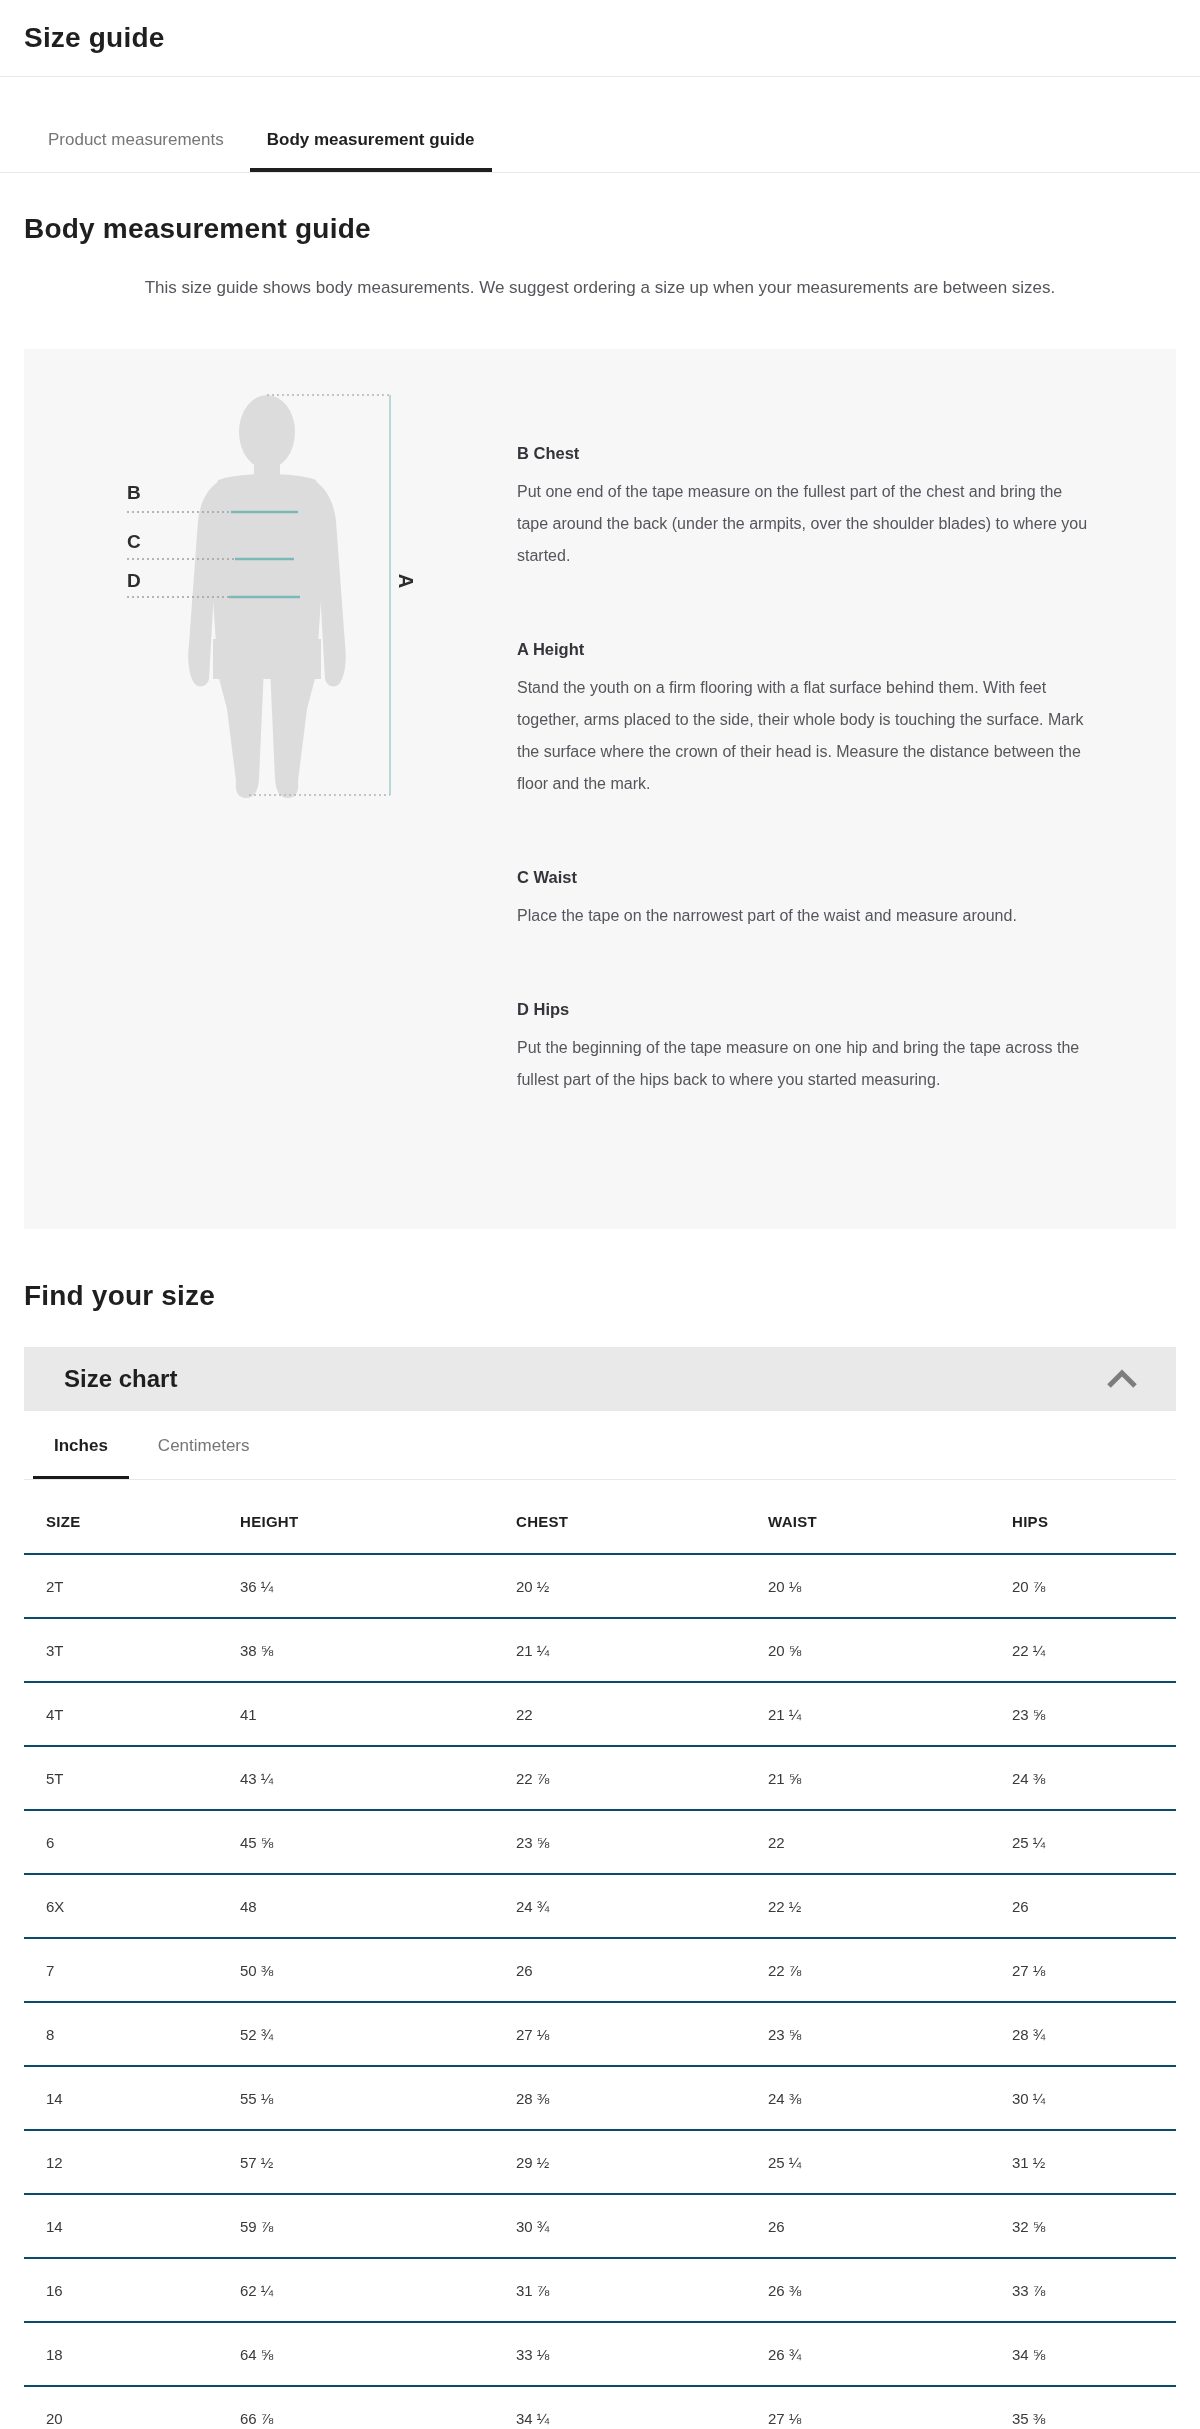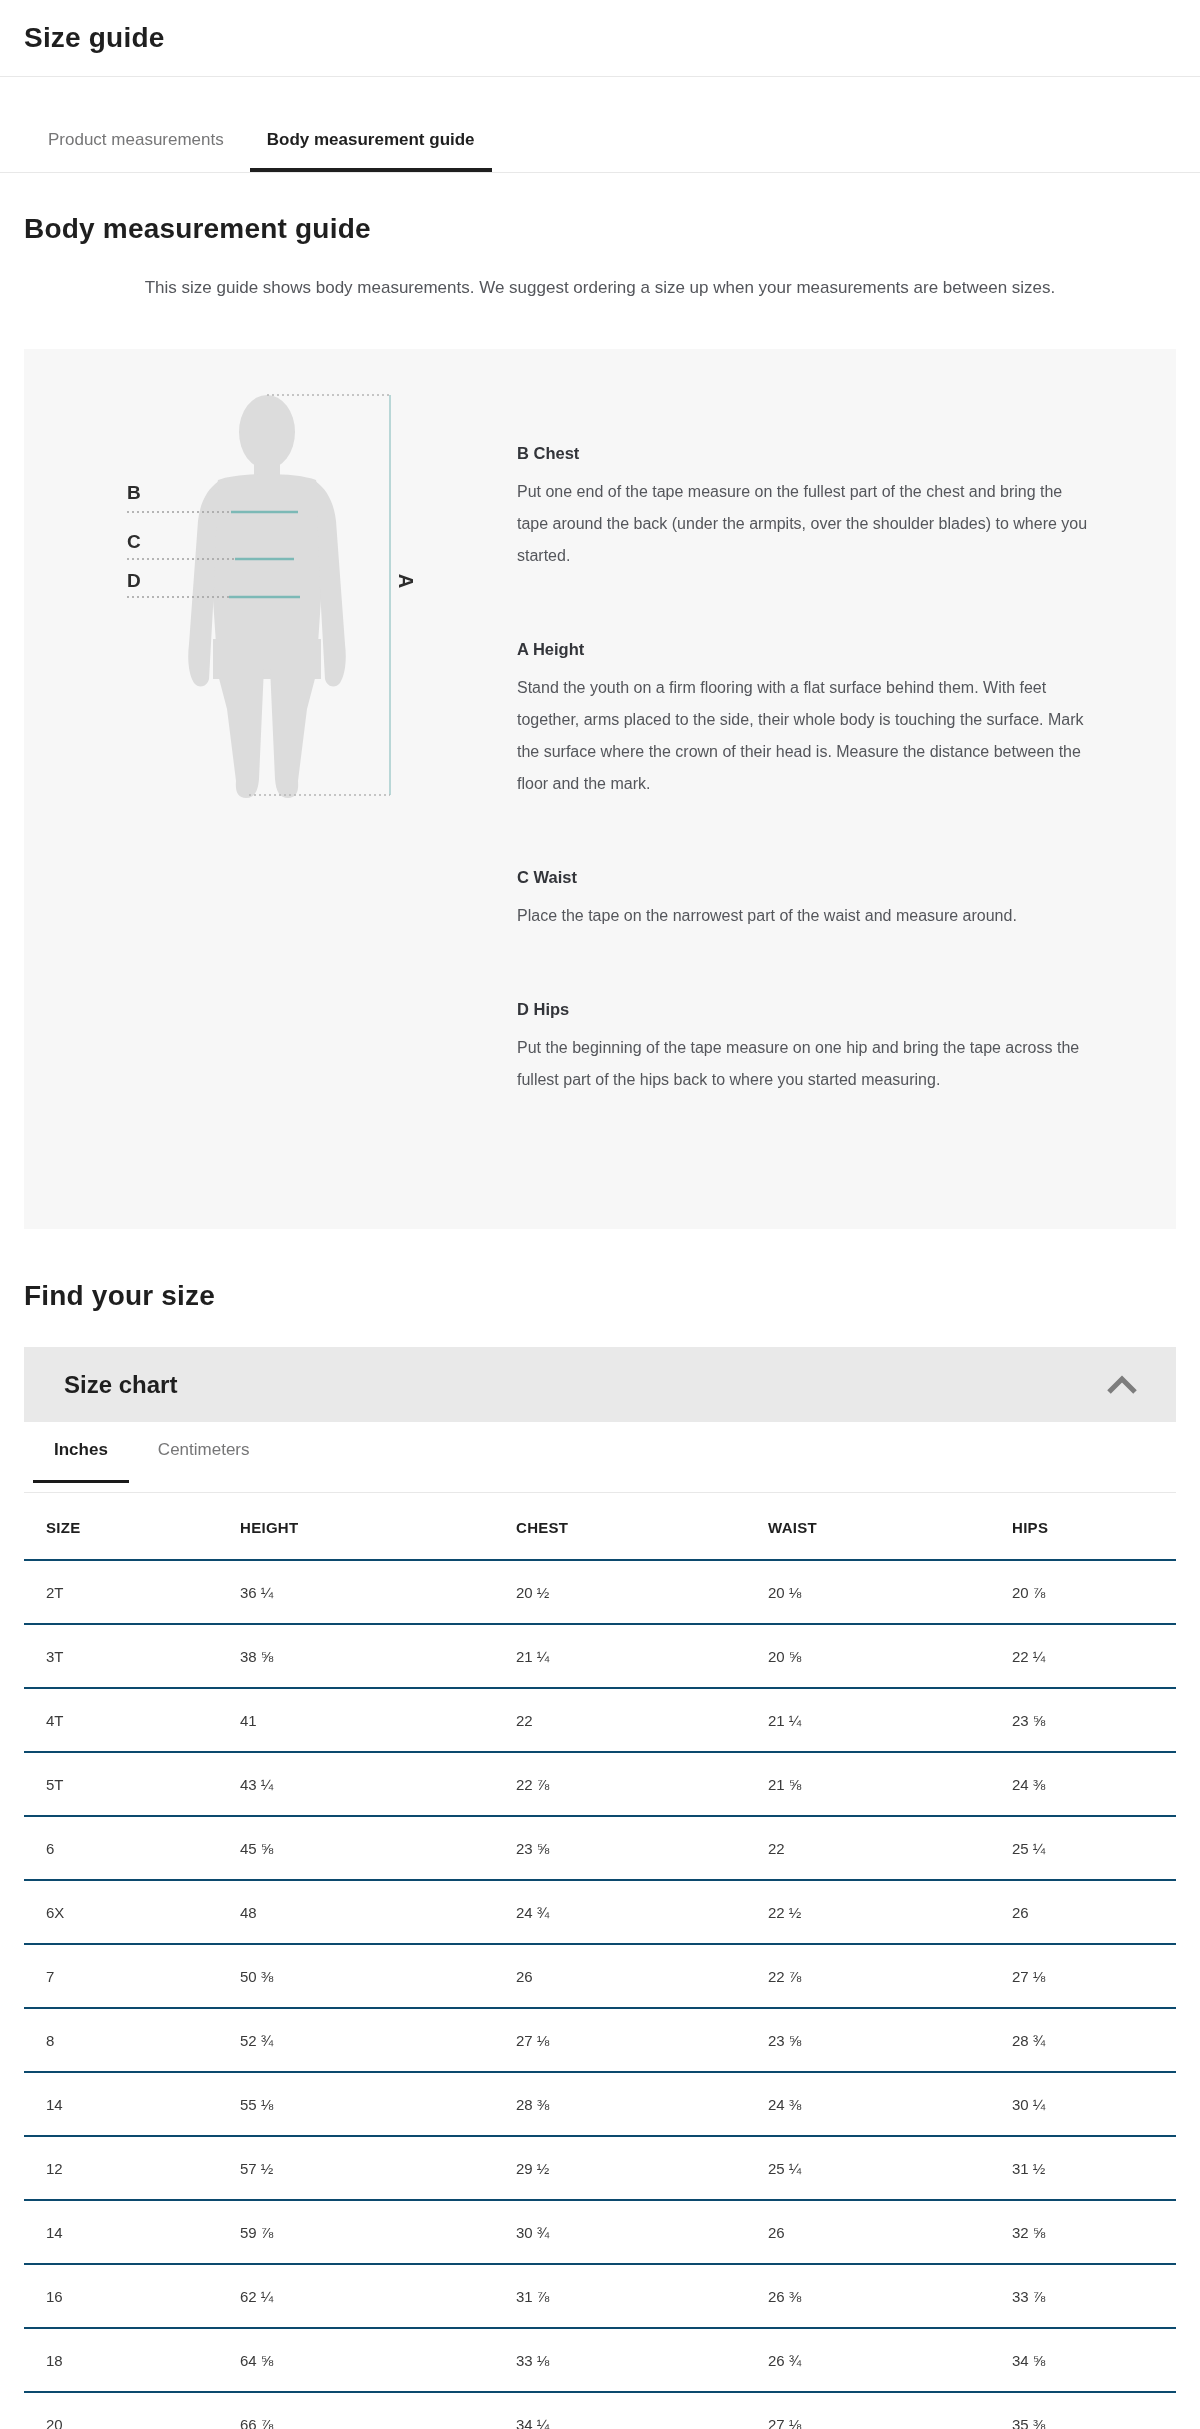--- a/index.html
+++ b/index.html
@@ -35,28 +35,28 @@
   .panel-right { width:580px; flex:none; padding-top:27px; }
   .measure-note { font-size:16px; color:#54565b; line-height:32px; }
   .m-section { margin-top:68px; }
   .m-section h3 { font-size:16.5px; font-weight:700; color:#33353a; }
   .m-section p { font-size:16px; color:#54565b; line-height:32px; margin-top:13px; }
 
   h2.find-size-heading { font-size:28px; font-weight:800; color:#1f1f1f; padding:51px 24px 0; letter-spacing:.2px; }
 
   
   .size-chart-bar {
-    margin:35px 24px 0; height:75px; background:#e9e9e9;
+    margin:35px 24px 0; height:64px; background:#e9e9e9;
     display:flex; align-items:center; justify-content:space-between;
     padding:0 38px 0 40px; cursor:pointer;
   }
   .size-chart-bar .bar-title { font-size:24px; font-weight:800; color:#1f1f1f; }
 
   
-  .unit-tabs { display:flex; margin:2px 24px; padding:16px 0 9px 9px; border-bottom:1px solid #e8e8e8; }
+  .unit-tabs { display:flex; margin:9px 24px; padding:16px 0 0 9px; border-bottom:1px solid #e8e8e8; }
   .unit-tabs .utab { padding:0 21px 23px; margin-right:8px; font-size:17px; color:#767677; cursor:pointer; }
   .unit-tabs .utab.active { color:#1f1f1f; font-weight:700; box-shadow:inset 0 -3px 0 #1a1a1a; }
 
   
   .size-table { margin:0 24px; }
   .t-row {
     display:grid; grid-template-columns:194px 276px 252px 244px 1fr;
     align-items:center; height:64px; border-bottom:2px solid #0c4a6e;
     font-size:15px; color:#3a3a3a;
   }

